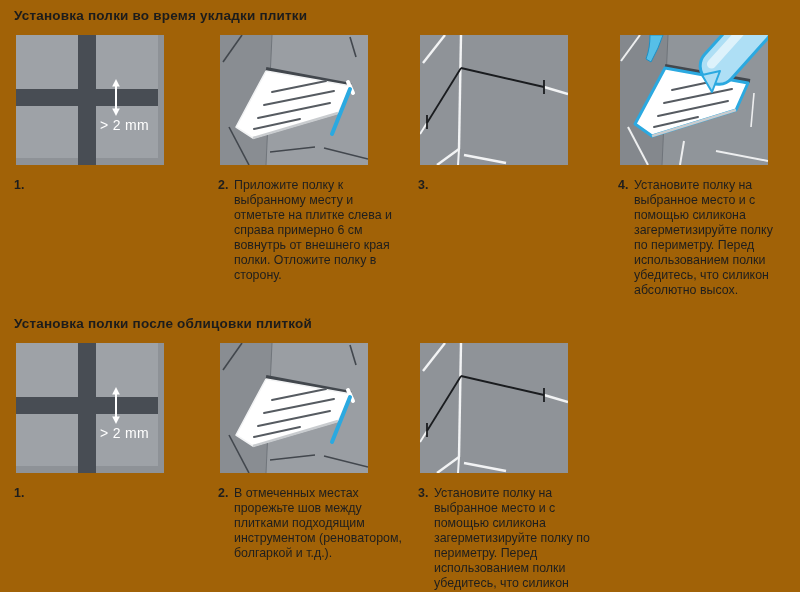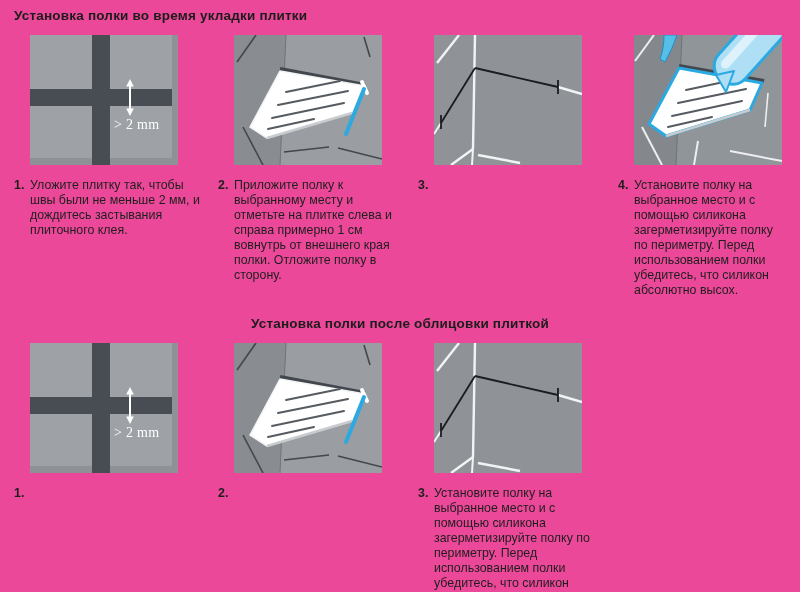--- a/index.html
+++ b/index.html
@@ -1,35 +1,35 @@
 <!DOCTYPE html>
 <html lang="ru"><head>
 <meta charset="utf-8">
 <style>
   html,body{margin:0;padding:0;background:#fff;}
   .page{
-    width:800px;height:592px;background:#ec4899;position:relative;overflow:hidden;
+    width:800px;height:592px;background:#a16207;position:relative;overflow:hidden;
     font-family:"Liberation Sans", sans-serif;color:#1e1e1e;
   }
   .section{padding:0 14px;}
   .section-title{
     font-size:13.5px;font-weight:700;color:#1c1c1c;letter-spacing:.2px;
     margin:0;padding:0;
   }
   .title-1{padding-top:8px;}
-  .title-2{padding-top:18px;text-align:center;}
+  .title-2{padding-top:18px;}
   .grid{
     display:grid;
     grid-template-columns:204px 200px 200px 168px;
     align-items:start;
   }
   .fig-row{margin-top:12px;}
   .txt-row{margin-top:13px;}
   .figure{
-    position:relative;width:168px;height:130px;margin-left:16px;font-family:Liberation Serif, serif;
+    position:relative;width:168px;height:130px;margin-left:2px;
   }
   .figure svg{display:block;width:148px;height:130px;}
   .fig-label{
     position:absolute;left:84px;top:82px;color:#ffffff;
     font-size:14px;font-weight:500;white-space:nowrap;letter-spacing:.3px;
   }
   .step{
     display:flex;align-items:flex-start;
     font-size:12.4px;line-height:15px;
     padding-right:12px;
@@ -142,25 +142,24 @@
       <div class="figure">
         <svg viewBox="0 0 148 130">
             <use href="#fig-silicone-sealing"></use>
           </svg>
       </div>
     </div>
 
     <div class="grid txt-row">
       <div class="step">
         <span class="num">1.</span>
-        <span class="txt">Уложите плитку так, чтобы швы были не меньше 2 мм, и дождитесь застывания плиточного клея.</span>
       </div>
       <div class="step">
         <span class="num">2.</span>
-        <span class="txt">Приложите полку к выбранному месту и отметьте на плитке слева и справа примерно 1 см вовнутрь от внешнего края полки. Отложите полку в сторону.</span>
+        <span class="txt">Приложите полку к выбранному месту и отметьте на плитке слева и справа примерно 6 см вовнутрь от внешнего края полки. Отложите полку в сторону.</span>
       </div>
       <div class="step">
         <span class="num">3.</span>
       </div>
       <div class="step">
         <span class="num">4.</span>
         <span class="txt">Установите полку на выбранное место и с помощью силикона загерметизируйте полку по периметру. Перед использованием полки убедитесь, что силикон абсолютно высох.</span>
       </div>
     </div>
   </div>
@@ -187,20 +186,21 @@
       </div>
       <div class="figure"></div>
     </div>
 
     <div class="grid txt-row">
       <div class="step">
         <span class="num">1.</span>
       </div>
       <div class="step">
         <span class="num">2.</span>
+        <span class="txt">В отмеченных местах прорежьте шов между плитками подходящим инструментом (реноватором, болгаркой и т.д.).</span>
       </div>
       <div class="step">
         <span class="num">3.</span>
         <span class="txt">Установите полку на выбранное место и с помощью силикона загерметизируйте полку по периметру. Перед использованием полки убедитесь, что силикон абсолютно высох.</span>
       </div>
       <div class="step"></div>
     </div>
   </div>
 
 </div>

